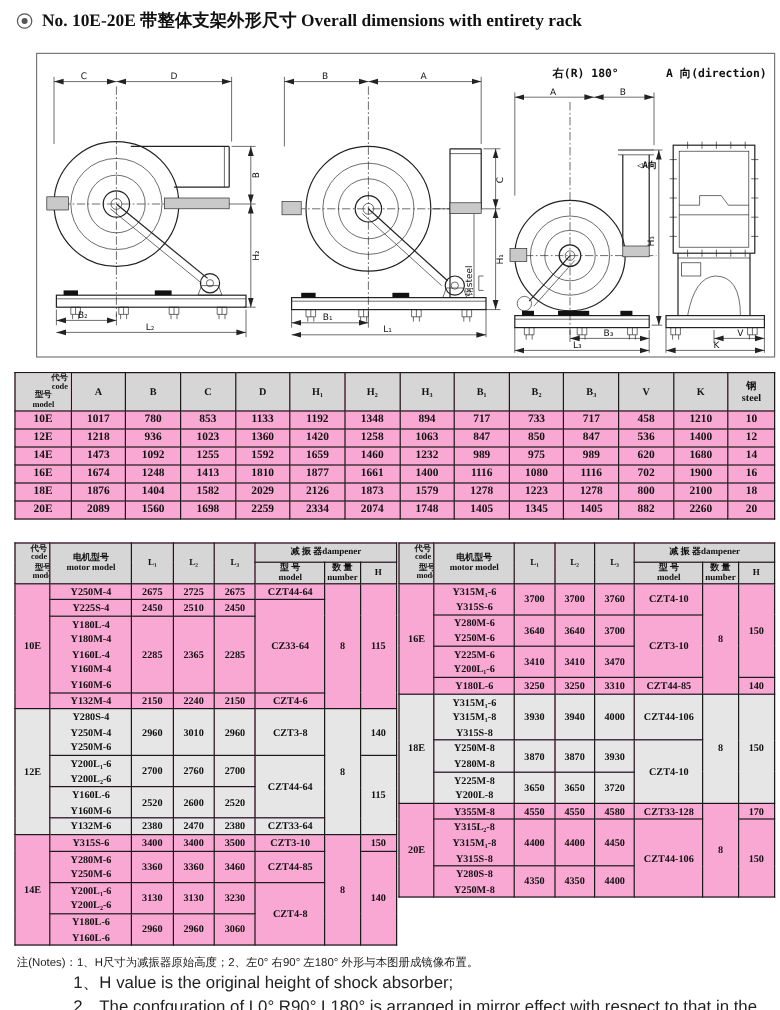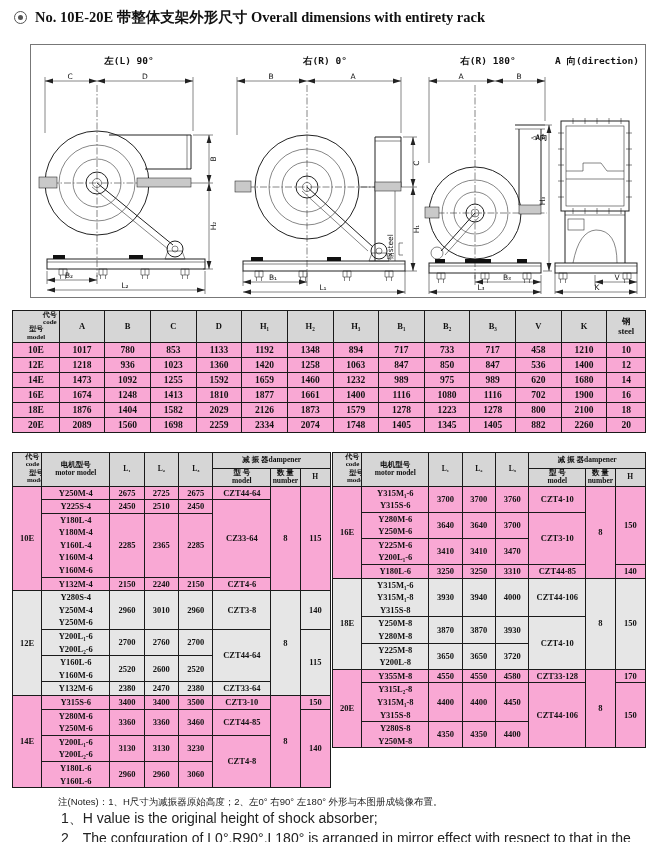--- a/index.html
+++ b/index.html
@@ -45,37 +45,36 @@
   .mt{font-size:8.5px;}
   .mt thead th{background:#d6d6d6;font-size:7.5px;height:16px;line-height:1.1;}
   .mt tbody td{height:13px;line-height:12.6px;}
   .mt .motor div{line-height:12.6px;}
   #motor-left{left:12px;top:452px;width:319px;}
   #motor-right{left:332px;top:452px;width:314px;}
   .shade td{background:#e6e6e6;}
 
   
   .notes{position:absolute;left:14px;top:796px;color:#222;}
-  .nrow{font-size:9.5px;margin-left:44px;}
+  .nrow{font-size:9.5px;}
   .en{font-size:14px;margin-left:47px;line-height:1.4;}
 </style>
 </head>
 <body>
 
 <div class="hdr">
   <span class="bullet">
       <span class="bullet-inner"></span>
     </span>
   <span class="title">No. 10E-20E 带整体支架外形尺寸 Overall dimensions with entirety rack</span>
 </div>
 
 <div class="panel">
 
   <div class="dwg" style="left:2px;width:192px;">
-    <span class="dtitle">左(L) 90°</span>
     <svg width="192" height="224" viewBox="0 0 192 224">
       <defs>
           <marker id="arA" markerWidth="9" markerHeight="8" refX="8" refY="3" orient="auto-start-reverse" markerUnits="userSpaceOnUse">
             <path d="M0,0.6 L8,3 L0,5.4 Z" fill="#222"></path>
           </marker>
         </defs>
       <g>
         <line class="thin" x1="12" y1="6" x2="12" y2="62"></line>
         <line class="thin" x1="160" y1="6" x2="160" y2="60"></line>
         <line class="dim" x1="12" y1="10" x2="64" y2="10" marker-start="url(#arA)" marker-end="url(#arA)"></line>
@@ -122,21 +121,20 @@
       <text x="37" y="8" text-anchor="middle">C</text>
       <text x="112" y="8" text-anchor="middle">D</text>
       <text transform="rotate(-90 183 88)" x="183" y="88" text-anchor="middle">B</text>
       <text transform="rotate(-90 183 155)" x="183" y="155" text-anchor="middle">H₂</text>
       <text x="36" y="207" text-anchor="middle">B₂</text>
       <text x="92" y="217" text-anchor="middle">L₂</text>
     </svg>
   </div>
 
   <div class="dwg" style="left:196px;width:196px;">
-    <span class="dtitle">右(R) 0°</span>
     <svg width="196" height="224" viewBox="0 0 196 224">
       <defs>
           <marker id="arB" markerWidth="9" markerHeight="8" refX="8" refY="3" orient="auto-start-reverse" markerUnits="userSpaceOnUse">
             <path d="M0,0.6 L8,3 L0,5.4 Z" fill="#222"></path>
           </marker>
         </defs>
       <g>
         <line class="thin" x1="10" y1="6" x2="10" y2="64"></line>
         <line class="thin" x1="174" y1="6" x2="174" y2="62"></line>
         <line class="dim" x1="10" y1="10" x2="80" y2="10" marker-start="url(#arB)" marker-end="url(#arB)"></line>

